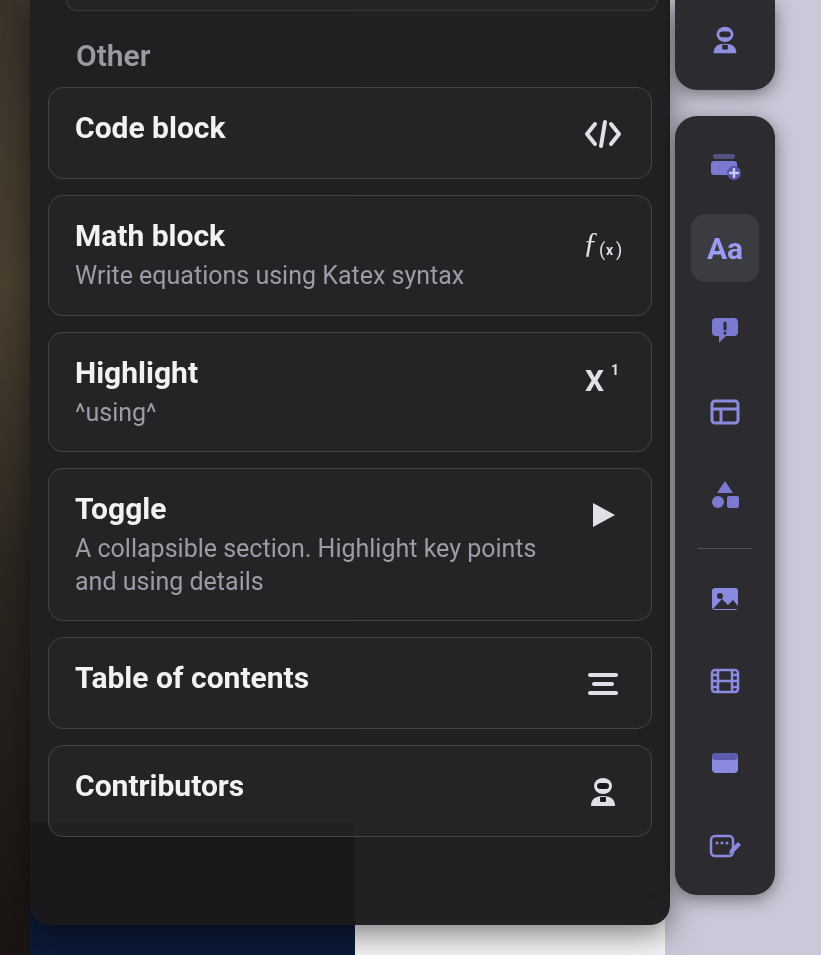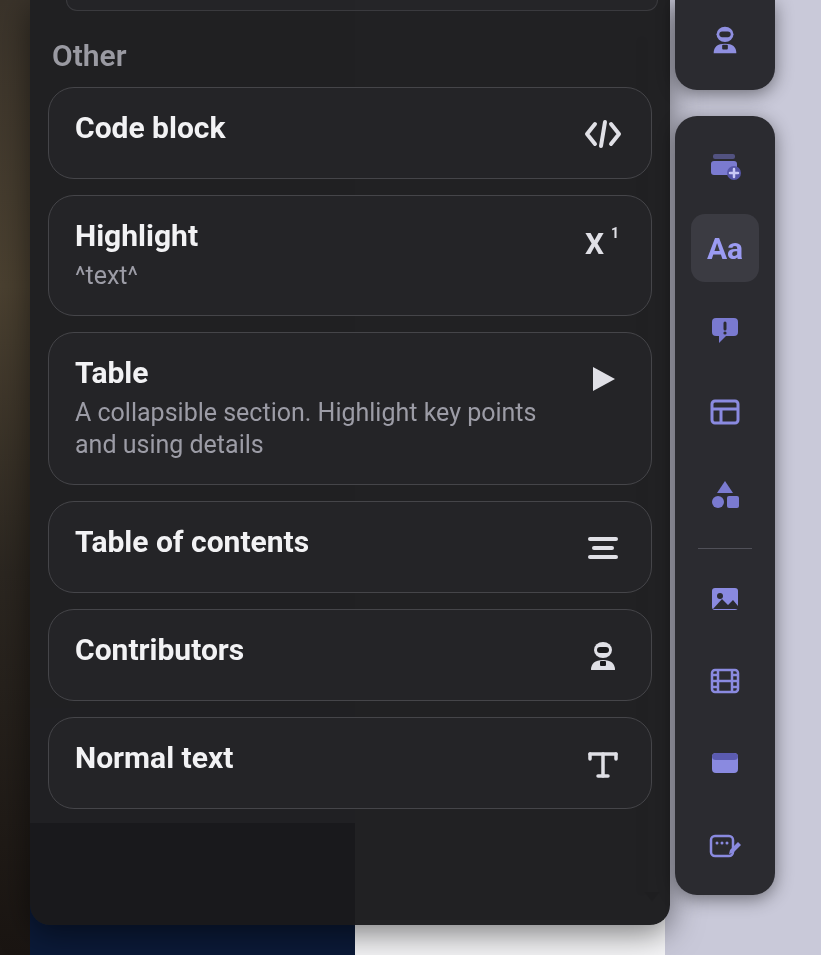--- a/index.html
+++ b/index.html
@@ -51,30 +51,31 @@
     padding: 0 18px 18px 18px;
     overflow-y: auto;
     height: 100%;
   }
 
   .section-label {
     color: #9a9aa2;
     font-size: 30px;
     font-weight: 600;
     padding: 38px 4px 14px 4px;
+    margin-left: 24px;
   }
 
   .card {
     display: flex;
     align-items: flex-start;
     justify-content: space-between;
     gap: 18px;
     border: 1px solid #454549;
     background: rgba(40,40,44,0.55);
-    border-radius: 26px;
+    border-radius: 15px;
     padding: 22px 26px;
     margin-bottom: 16px;
     cursor: pointer;
   }
   .card .txt { flex: 1; }
   .card .title {
     font-size: 30px;
     font-weight: 700;
     color: #f2f2f4;
     line-height: 1.2;
@@ -201,37 +202,51 @@
       </div>
       <span class="icon">
         <svg width="40" height="36" viewBox="0 0 40 36" fill="none" stroke="currentColor" stroke-width="4" stroke-linecap="round" stroke-linejoin="round">
           <polyline points="12,8 4,18 12,28"></polyline>
           <polyline points="28,8 36,18 28,28"></polyline>
           <line x1="22" y1="6" x2="18" y2="30"></line>
         </svg>
       </span>
     </div>
 
+    <div class="card">
+      <div class="txt">
+        <div class="title">Math block</div>
+        <div class="desc">Write equations using Katex syntax</div>
+      </div>
+      <span class="icon">
+        <svg width="44" height="40" viewBox="0 0 44 40" fill="currentColor">
+          <text x="2" y="30" font-size="30" font-style="italic" font-family="serif">ƒ</text>
+          <text x="18" y="34" font-size="18">(</text>
+          <text x="25" y="33" font-size="14" font-weight="bold">x</text>
+          <text x="35" y="34" font-size="18">)</text>
+        </svg>
+      </span>
+    </div>
 
     <div class="card">
       <div class="txt">
         <div class="title">Highlight</div>
-        <div class="desc">^text^</div>
+        <div class="desc">^using^</div>
       </div>
       <span class="icon">
         <svg width="40" height="36" viewBox="0 0 40 36" fill="currentColor">
           <text x="2" y="30" font-size="30" font-weight="700">X</text>
           <text x="28" y="14" font-size="14" font-weight="700">1</text>
         </svg>
       </span>
     </div>
 
     <div class="card">
       <div class="txt">
-        <div class="title">Table</div>
+        <div class="title">Toggle</div>
         <div class="desc">A collapsible section. Highlight key points and using details</div>
       </div>
       <span class="icon">
         <svg width="32" height="32" viewBox="0 0 32 32" fill="currentColor">
           <polygon points="6,4 28,16 6,28"></polygon>
         </svg>
       </span>
     </div>
 
     <div class="card">
@@ -254,34 +269,20 @@
       <span class="icon">
         <svg width="36" height="36" viewBox="0 0 36 36" fill="currentColor">
           <ellipse cx="18" cy="12" rx="9" ry="8"></ellipse>
           <rect x="12" y="9" width="12" height="6" rx="3" fill="#1a1a1c"></rect>
           <path d="M6 32 Q6 22 18 22 Q30 22 30 32 Z"></path>
           <rect x="15" y="23" width="6" height="5" rx="1" fill="#1a1a1c"></rect>
         </svg>
       </span>
     </div>
 
-    <div class="card">
-      <div class="txt">
-        <div class="title">Normal text</div>
-      </div>
-      <span class="icon">
-        <svg width="34" height="34" viewBox="0 0 34 34" stroke="currentColor" stroke-width="3.5" stroke-linecap="round" fill="none">
-          <line x1="4" y1="7" x2="30" y2="7"></line>
-          <line x1="4" y1="7" x2="4" y2="12"></line>
-          <line x1="30" y1="7" x2="30" y2="12"></line>
-          <line x1="17" y1="7" x2="17" y2="29"></line>
-          <line x1="12" y1="29" x2="22" y2="29"></line>
-        </svg>
-      </span>
-    </div>
 
   </div>
 </div>
 
 <div class="sidebar">
   <div class="sgroup top">
     <div class="sbtn">
       <span>
         <svg width="34" height="34" viewBox="0 0 36 36" fill="#8f8fe0">
           <ellipse cx="18" cy="12" rx="9" ry="8"></ellipse>

